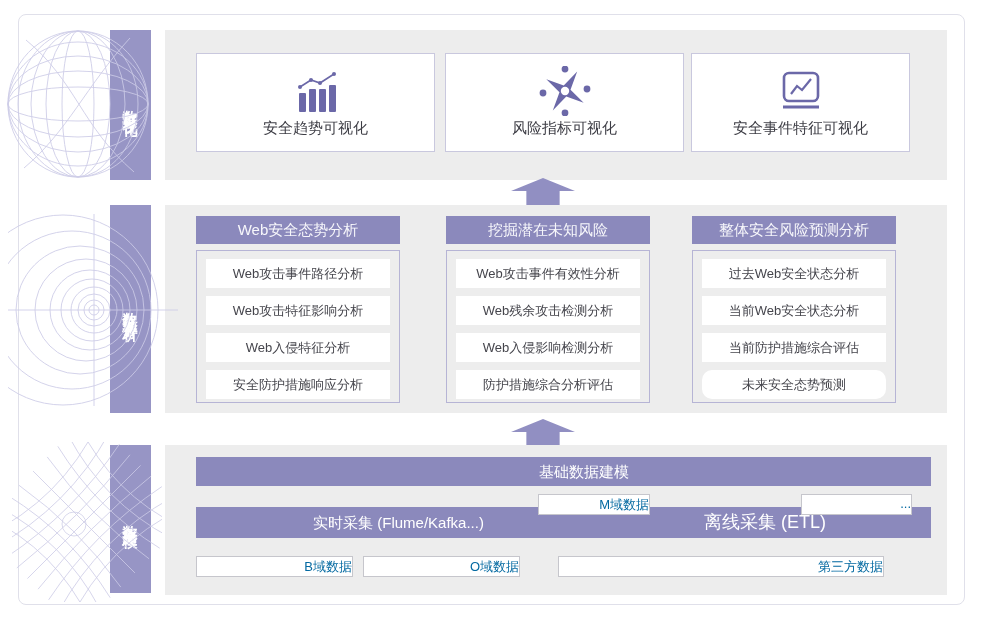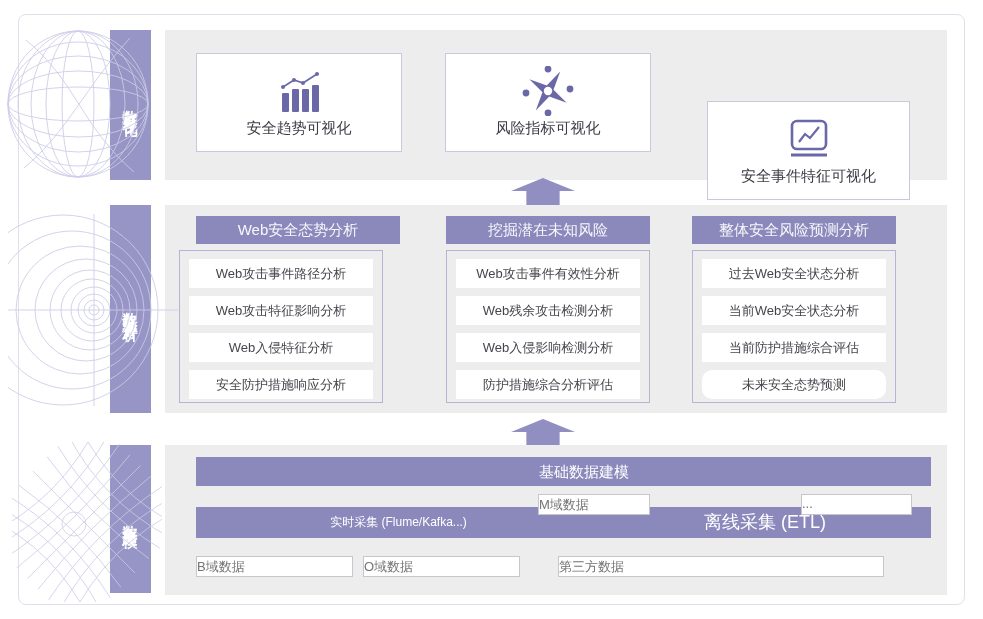--- a/index.html
+++ b/index.html
@@ -7,35 +7,35 @@
   #canvas{position:relative;width:983px;height:619px;background:#ffffff;overflow:hidden;}
   .frame{position:absolute;left:18px;top:14px;width:945px;height:589px;
          border:1px solid #e0e0ea;border-radius:8px;background:#ffffff;}
   .panel{position:absolute;left:165px;width:782px;background:#ededed;}
   .band{position:absolute;left:110px;width:41px;background:#9795c5;
         display:flex;align-items:center;justify-content:center;}
   .band span{writing-mode:vertical-rl;text-orientation:upright;color:#ffffff;
         font-size:15px;font-weight:600;letter-spacing:3px;line-height:1;}
   .deco{position:absolute;pointer-events:none;}
   .deco svg{display:block;}
-  .topbox{position:absolute;top:53px;width:206px;height:99px;background:#ffffff;
+  .topbox{position:absolute;top:53px;width:239px;height:99px;background:#ffffff;
         border:1px solid #c9c8de;box-sizing:border-box;text-align:center;}
   .topbox .ic{margin-top:13px;height:48px;display:flex;align-items:center;justify-content:center;}
   .topbox .lbl{font-size:15px;color:#3c3c44;margin-top:4px;}
   .arrow{position:absolute;width:64px;height:27px;background:#918fc2;
         clip-path:polygon(50% 0,100% 48%,76% 48%,76% 100%,24% 100%,24% 48%,0 48%);}
   .colhead{position:absolute;top:216px;width:204px;height:28px;background:#8b89bc;
         color:#f7f7fb;font-size:15px;text-align:center;line-height:28px;}
   .colbody{position:absolute;top:250px;width:204px;height:153px;
         border:1px solid #b6b4d5;box-sizing:border-box;}
   .colitem{position:absolute;left:9px;width:184px;height:29px;background:#ffffff;
         font-size:13px;color:#45454c;text-align:center;line-height:29px;}
   .pbar{position:absolute;background:#8b89bc;color:#ffffff;text-align:center;padding-left:41px;}
   .wbox{position:absolute;background:#ffffff;border:1px solid #c6c6cc;box-sizing:border-box;
-        font-size:13px;color:#737373;text-align:left;}
+        font-size:13px;color:#0369a1;text-align:right;}
 </style>
 </head>
 <body>
 
 <div id="canvas">
   <div class="frame"></div>
 
   <div class="panel" style="top:30px;height:150px;"></div>
   <div class="band" style="top:30px;height:150px;">
     <span>数据可视化</span>
@@ -86,21 +86,21 @@
           <circle cx="26" cy="47" r="3.4"></circle>
           <circle cx="4" cy="27" r="3.4"></circle>
           <circle cx="48" cy="23" r="3.4"></circle>
         </g>
         <circle cx="26" cy="25" r="4.2" fill="#ffffff"></circle>
       </svg>
     </div>
     <div class="lbl">风险指标可视化</div>
   </div>
 
-  <div class="topbox" style="left:707px;width:203px;margin-top:48px;">
+  <div class="topbox" style="left:691px;width:219px;">
     <div class="ic">
       <svg width="48" height="44" viewBox="0 0 48 44" fill="none" stroke="#6b68a8">
         <rect x="7" y="4" width="34" height="28" rx="5" stroke-width="2.6"></rect>
         <polyline points="14,25 20,17 25,21 34,10" stroke-width="2.2"></polyline>
         <line x1="6" y1="38" x2="42" y2="38" stroke-width="3.2"></line>
       </svg>
     </div>
     <div class="lbl">安全事件特征可视化</div>
   </div>
 
@@ -123,21 +123,21 @@
           <circle cx="72" cy="98" r="64"></circle>
         <circle cx="64" cy="98" r="79"></circle>
           <circle cx="55" cy="98" r="95"></circle>
       </g>
       <line x1="0" y1="98" x2="170" y2="98"></line>
       <line x1="86" y1="2" x2="86" y2="194"></line>
     </svg>
   </div>
 
   <div class="colhead" style="left:196px;">Web安全态势分析</div>
-  <div class="colbody" style="left:179px;">
+  <div class="colbody" style="left:196px;">
     <div class="colitem" style="top:8px;">Web攻击事件路径分析</div>
     <div class="colitem" style="top:45px;">Web攻击特征影响分析</div>
     <div class="colitem" style="top:82px;">Web入侵特征分析</div>
     <div class="colitem" style="top:119px;">安全防护措施响应分析</div>
   </div>
 
   <div class="colhead" style="left:446px;">挖掘潜在未知风险</div>
   <div class="colbody" style="left:446px;">
     <div class="colitem" style="top:8px;">Web攻击事件有效性分析</div>
     <div class="colitem" style="top:45px;">Web残余攻击检测分析</div>
@@ -182,21 +182,21 @@
         <path d="M0,145 Q72,120 144,145"></path>
       </g>
       <circle cx="62" cy="82" r="12"></circle>
     </svg>
   </div>
 
   <div class="pbar" style="left:196px;top:457px;width:694px;height:29px;font-size:15px;line-height:29px;">
     <span>基础数据建模</span>
   </div>
 
-  <div class="pbar" style="left:196px;top:507px;width:323px;height:31px;font-size:12px;line-height:31px;">
+  <div class="pbar" style="left:196px;top:507px;width:323px;height:31px;font-size:15px;line-height:31px;">
     <span>实时采集 (Flume/Kafka...)</span>
   </div>
 
   <div class="pbar" style="left:558px;top:507px;width:332px;height:31px;font-size:18px;line-height:31px;">
     <span>离线采集 (ETL)</span>
   </div>
 
   <div class="wbox" style="left:538px;top:494px;width:112px;height:21px;line-height:19px;z-index:3;">M域数据</div>
 
   <div class="wbox" style="left:801px;top:494px;width:111px;height:21px;line-height:17px;z-index:3;">...</div>

